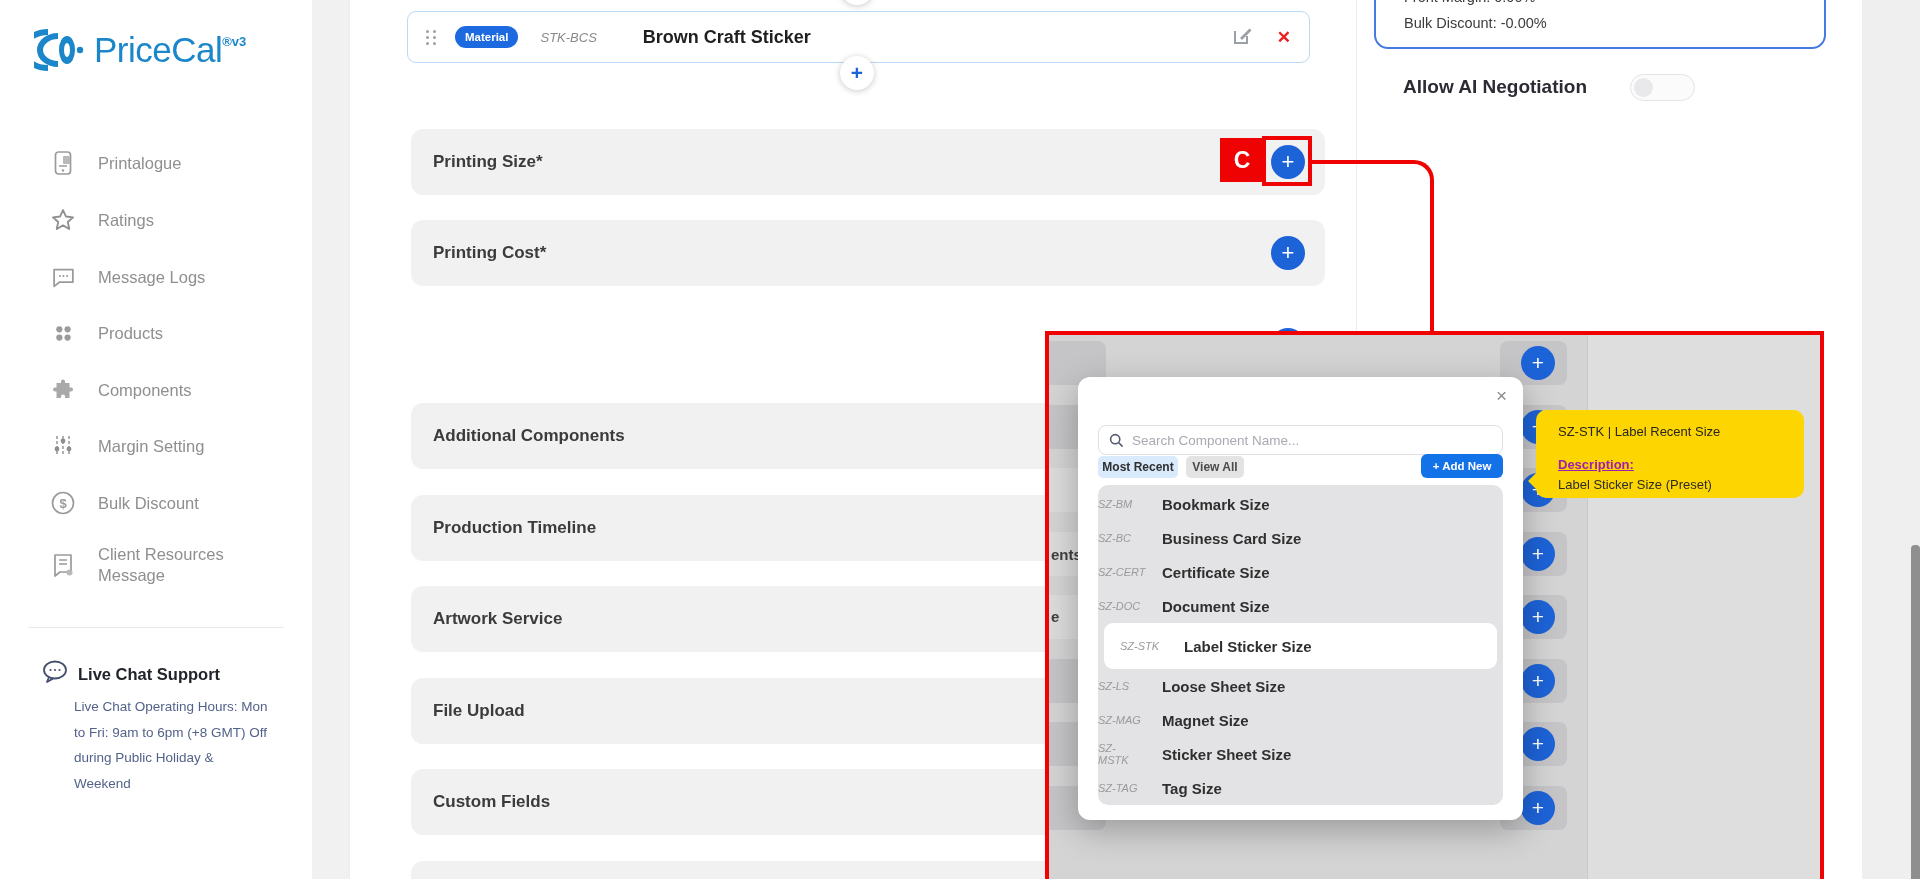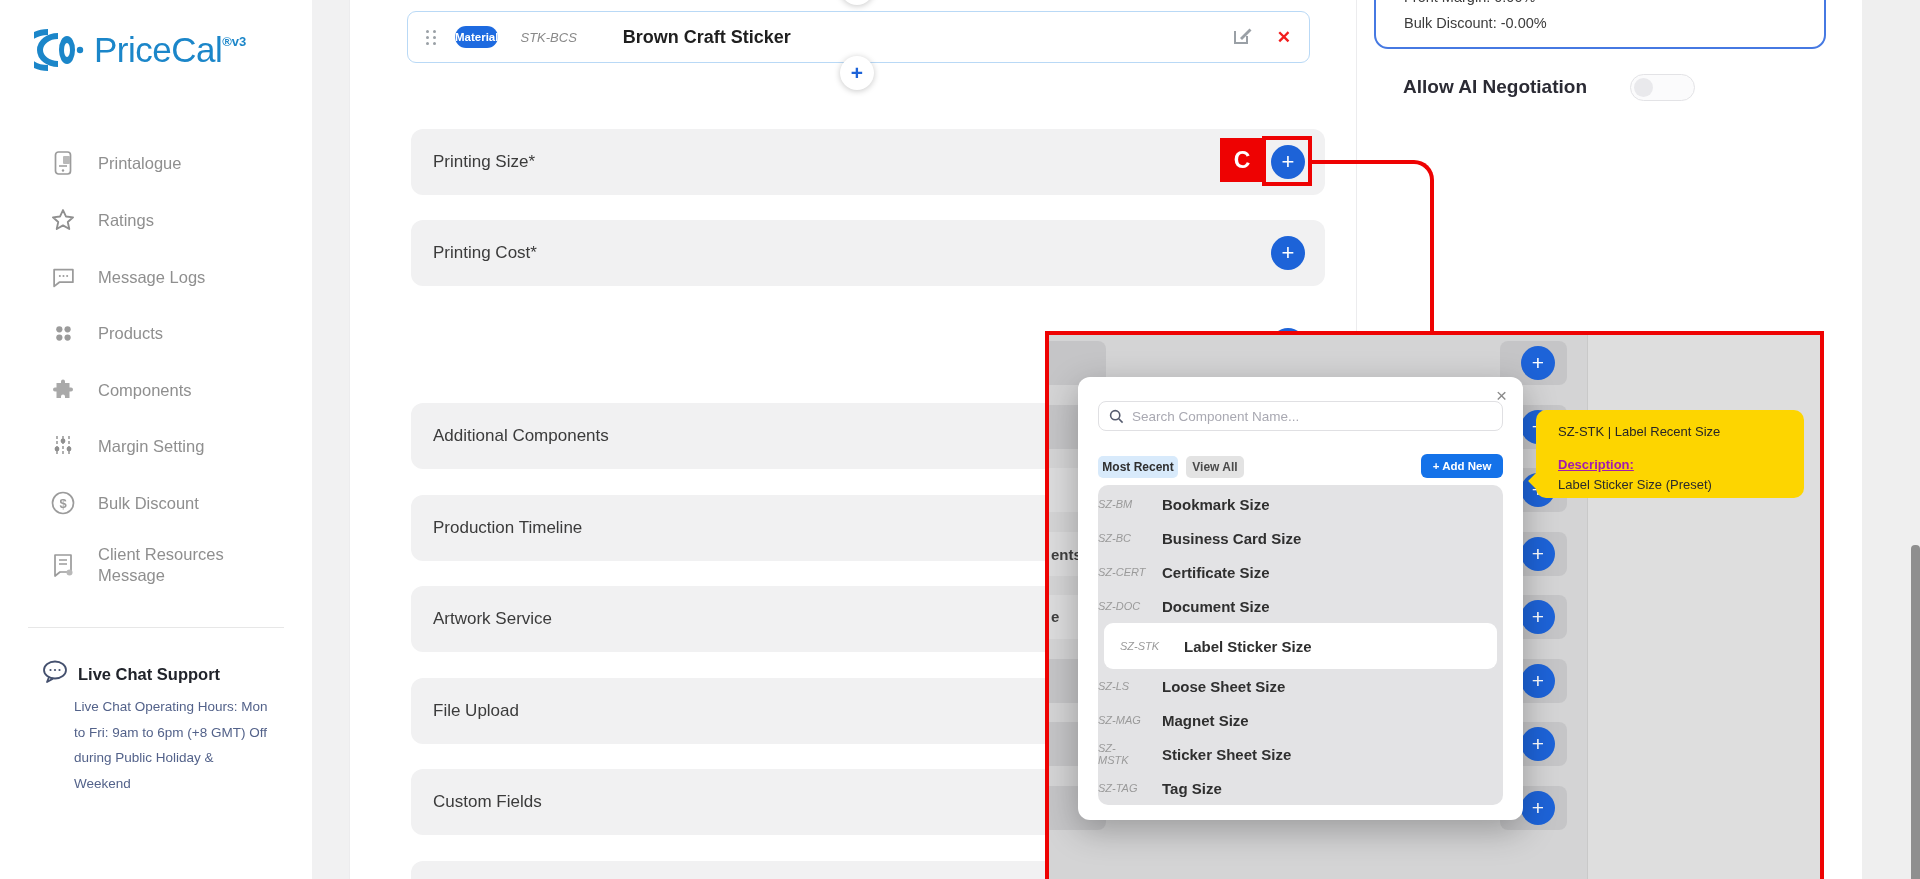--- a/index.html
+++ b/index.html
@@ -25,30 +25,30 @@
   .support-title{font-size:16.5px;font-weight:bold;color:#21242b;}
   .support-body{left:74px;top:694px;width:200px;font-size:13.5px;line-height:1.9;color:#53628a;}
 
   
   .main-col{left:349px;top:0;width:1008px;height:879px;background:#fff;border-left:1px solid #ececee;border-right:1px solid #ececee;z-index:1;}
 
   
   .mat-card{left:407px;top:11px;width:903px;height:52px;background:#fff;border:1.5px solid #b9d9f6;border-radius:9px;display:flex;align-items:center;z-index:3;}
   .drag{margin-left:18px;display:grid;grid-template-columns:4px 4px;grid-gap:3px;}
   .drag i{width:3px;height:3px;border-radius:50%;background:#9aa0a6;}
-  .pill{margin-left:18px;background:#1d6ae0;color:#fff;font-size:11.5px;font-weight:bold;padding:5px 0;border-radius:14px;}
+  .pill{margin-left:18px;background:#1d6ae0;color:#fff;font-size:11.5px;font-weight:bold;padding:5px 10px;border-radius:14px;}
   .mat-code{margin-left:22px;font-size:13px;font-style:italic;color:#8a8a8a;}
   .mat-name{margin-left:46px;font-size:18px;font-weight:600;color:#1f1f1f;}
   .mat-actions{margin-left:auto;margin-right:18px;display:flex;align-items:center;gap:24px;}
   .x-btn{color:#f21d1d;font-size:17px;font-weight:bold;cursor:pointer;}
   .plus-float{width:34px;height:34px;border-radius:50%;background:#fff;box-shadow:0 1px 6px rgba(0,0,0,.22);color:var(--c-action);font-size:21px;font-weight:600;display:flex;align-items:center;justify-content:center;z-index:3;cursor:pointer;}
 
   
   .srow{left:411px;width:914px;height:66px;background:#f1f1f2;border-radius:12px;display:flex;align-items:center;z-index:2;}
-  .srow .lbl{margin-left:22px;font-size:17px;font-weight:400;color:#3b3b3b;}
+  .srow .lbl{margin-left:22px;font-size:17px;font-weight:700;color:#3b3b3b;}
   .prow-plus{width:34px;height:34px;border-radius:50%;background:var(--c-action);color:#fff;font-size:22px;font-weight:400;display:flex;align-items:center;justify-content:center;z-index:2;cursor:pointer;}
 
   
   .c-badge{left:1220px;top:138px;width:44px;height:44px;background:var(--c-red);color:#fff;font-size:23px;font-weight:bold;display:flex;align-items:center;justify-content:center;z-index:6;}
   .red-box{left:1262px;top:136px;width:50px;height:50px;border:4px solid var(--c-red);background:transparent;z-index:6;}
   .connector{left:1312px;top:160px;width:122px;height:174px;border-top:4px solid var(--c-red);border-right:4px solid var(--c-red);border-top-right-radius:20px;z-index:5;}
 
   
   .sum-card{left:1374px;top:-40px;width:452px;height:89px;background:#fff;border:2px solid #4679e2;border-radius:14px;z-index:2;}
   .sum-line{position:absolute;left:28px;font-size:14.5px;color:#3c3c3c;}
@@ -66,21 +66,21 @@
   .bk-div{left:1587px;top:335px;width:1px;height:544px;background:#c9c9c9;z-index:11;}
   .stub-l{left:1049px;width:57px;height:44px;background:#c5c5c7;border-radius:0 8px 8px 0;z-index:11;}
   .frag{left:1051px;font-size:15px;font-weight:600;color:#3f3f3f;z-index:12;}
   .stub-r{left:1500px;width:67px;height:44px;background:#c5c5c7;border-radius:8px;z-index:11;}
   .i-plus{left:1521px;width:34px;height:34px;border-radius:50%;background:var(--c-action);color:#fff;font-size:21px;display:flex;align-items:center;justify-content:center;z-index:12;cursor:pointer;}
   .inset-frame{left:1045px;top:331px;width:779px;height:560px;border:4px solid var(--c-red);z-index:20;pointer-events:none;}
 
   
   .dialog{left:1078px;top:377px;width:445px;height:443px;background:#fff;border-radius:12px;box-shadow:0 10px 34px rgba(0,0,0,.28);z-index:13;}
   .dlg-close{position:absolute;right:16px;top:8px;font-size:19px;color:#8a8a8a;cursor:pointer;}
-  .search{position:absolute;left:20px;top:24px;width:405px;height:30px;border:1.5px solid #e0e0e3;border-radius:8px;display:flex;align-items:center;}
+  .search{position:absolute;left:20px;top:48px;width:405px;height:30px;border:1.5px solid #e0e0e3;border-radius:8px;display:flex;align-items:center;}
   .search input{border:0;outline:0;flex:1;font-size:13.5px;color:#444;background:transparent;font-family:"Liberation Sans",sans-serif;}
   .search input::placeholder{color:#a9a9b2;}
   .chip{position:absolute;top:79px;height:22px;border-radius:5px;font-size:12px;font-weight:bold;display:flex;align-items:center;justify-content:center;cursor:pointer;}
   .chip.mr{left:20px;width:80px;background:#d8eafb;color:#2f2f2f;}
   .chip.va{left:108px;width:58px;background:#e3e3e3;color:#4a4a4a;}
   .addnew{position:absolute;right:20px;top:77px;width:82px;height:24px;background:#1472e9;color:#fff;font-size:11.5px;font-weight:bold;border-radius:6px;display:flex;align-items:center;justify-content:center;cursor:pointer;}
   .list{position:absolute;left:20px;top:108px;width:405px;height:320px;background:#e3e3e5;border-radius:10px;padding-top:2px;overflow:hidden;}
   .litem{height:34px;display:flex;align-items:center;cursor:pointer;}
   .litem .code{width:48px;font-size:11px;font-style:italic;color:#9a9a9a;}
   .litem .nm{margin-left:16px;font-size:15px;font-weight:600;color:#2f2f2f;}

